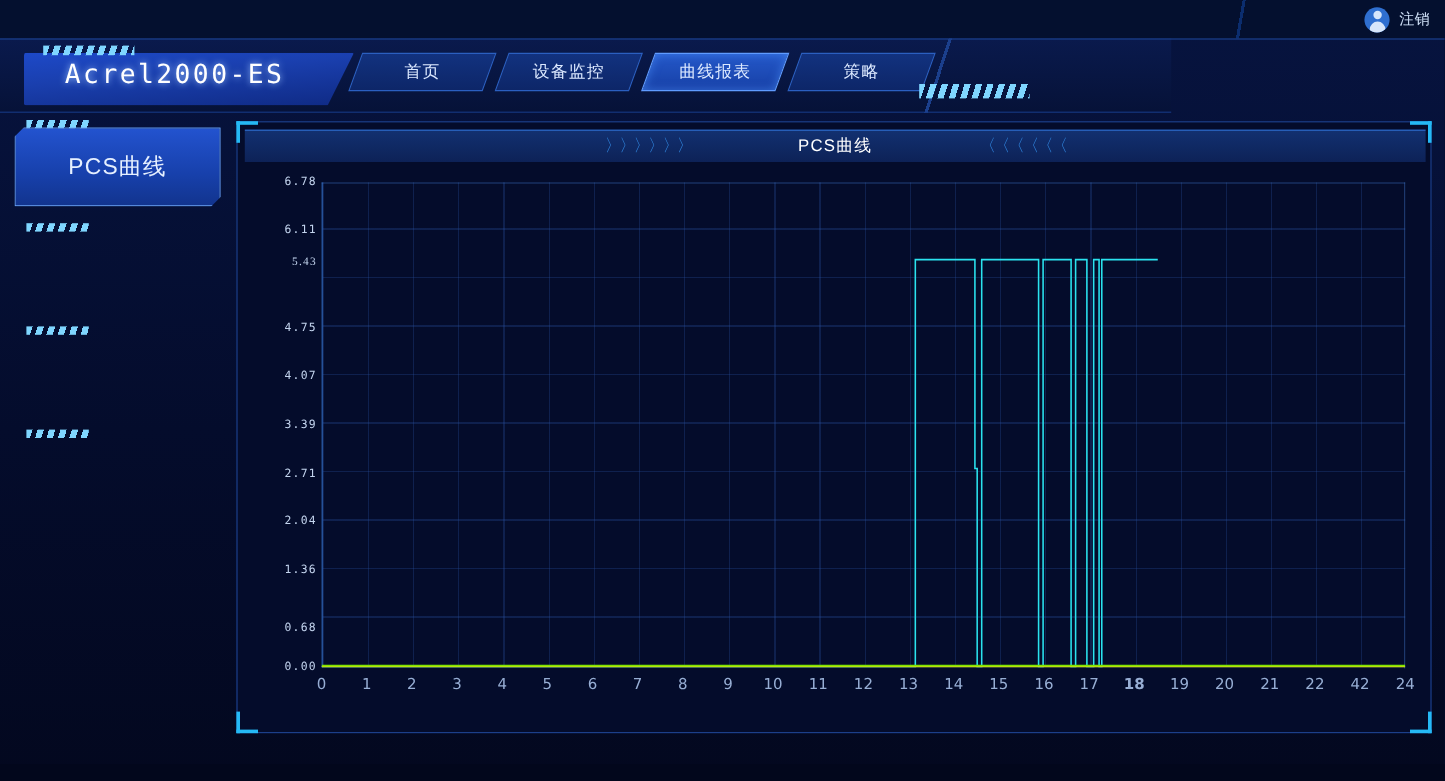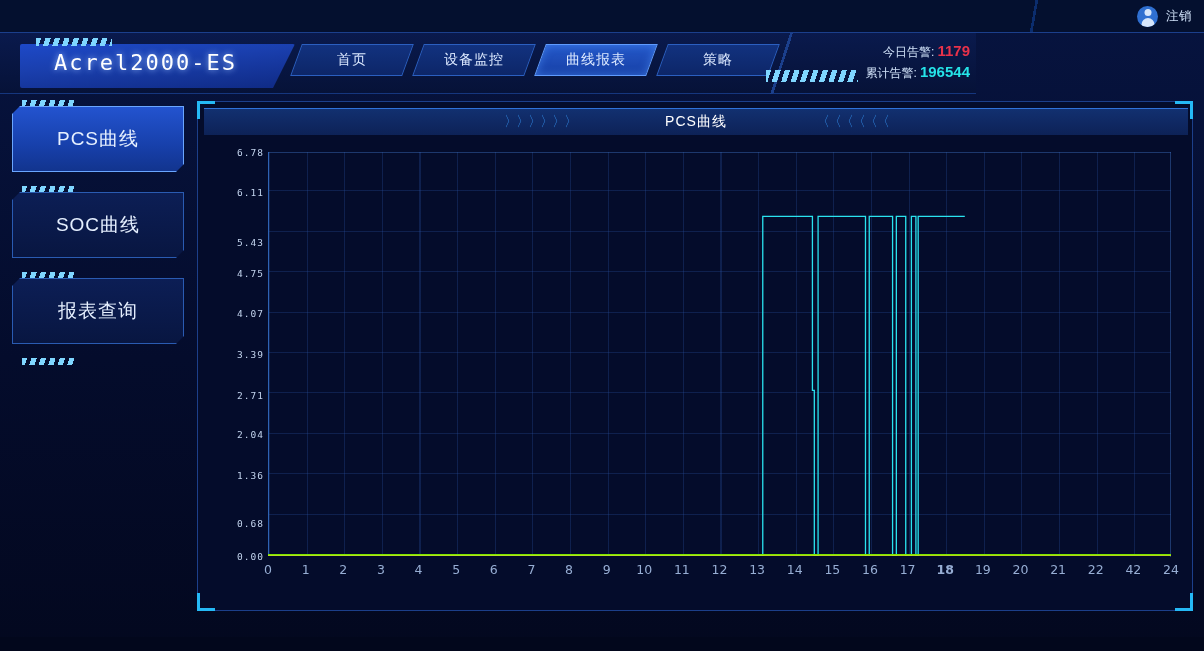--- a/index.html
+++ b/index.html
@@ -231,46 +231,32 @@
         <span>曲线报表</span>
       </div>
       <div class="tab">
         <span>策略</span>
       </div>
     </div>
 
     <div class="header-right">
       <div class="header-right-slash"></div>
       <div class="hatch header-hatch"></div>
-      <div class="alarm-box">
-        <div class="alarm-row alarm-today">
-          <span>今日告警:</span><span class="val">1179</span>
-        </div>
-        <div class="alarm-row alarm-total">
-          <span>累计告警:</span><span class="val">196544</span>
-        </div>
-      </div>
     </div>
   </div>
 
   <div class="sidebar">
     <div class="hatch side-hatch" style="top:6px"></div>
     <div class="side-item active" style="top:12px">
       <span>PCS曲线</span>
     </div>
 
     <div class="hatch side-hatch" style="top:92px"></div>
-    <div class="side-item" style="top:98px">
-      <span>SOC曲线</span>
-    </div>
 
     <div class="hatch side-hatch" style="top:178px"></div>
-    <div class="side-item" style="top:184px">
-      <span>报表查询</span>
-    </div>
 
     <div class="hatch side-hatch" style="top:264px"></div>
   </div>
 
   <div class="panel">
     <div class="corner tl"></div>
     <div class="corner tr"></div>
     <div class="corner bl"></div>
     <div class="corner br"></div>
 
@@ -286,21 +272,21 @@
       <div class="plot-rightline"></div>
       <div class="yticks" id="yticks">
           <div class="ytick" style="top: 404px;">0.00</div>
           <div class="ytick" style="top: 371px;">0.68</div>
           <div class="ytick" style="top: 322.962px;">1.36</div>
           <div class="ytick" style="top: 282.442px;">2.04</div>
           <div class="ytick" style="top: 242.519px;">2.71</div>
           <div class="ytick" style="top: 202px;">3.39</div>
           <div class="ytick" style="top: 161.481px;">4.07</div>
           <div class="ytick" style="top: 120.962px;">4.75</div>
-          <div class="ytick" style="top: 90px;">5.43</div>
+          <div class="ytick" style="top: 67px; font-family: Liberation Serif, serif;">5.43</div>
           <div class="ytick" style="top: 39.9233px;">6.11</div>
           <div class="ytick" style="top: 0px;">6.78</div>
         </div>
       <div class="xticks" id="xticks">
           <div class="xtick" style="left: 0px;">0</div>
           <div class="xtick" style="left: 37.625px;">1</div>
           <div class="xtick" style="left: 75.25px;">2</div>
           <div class="xtick" style="left: 112.875px;">3</div>
           <div class="xtick" style="left: 150.5px;">4</div>
           <div class="xtick" style="left: 188.125px;">5</div>

